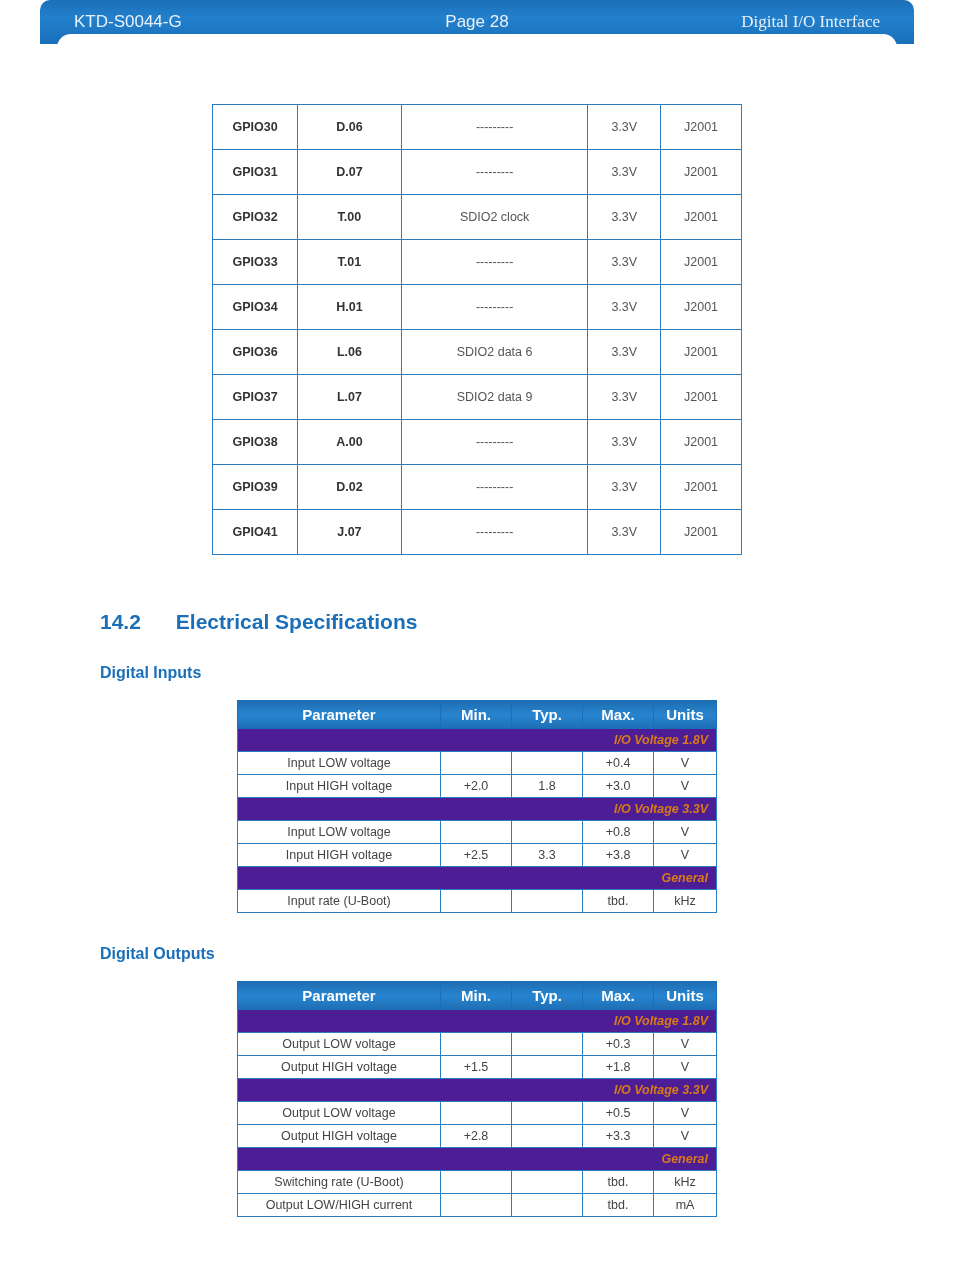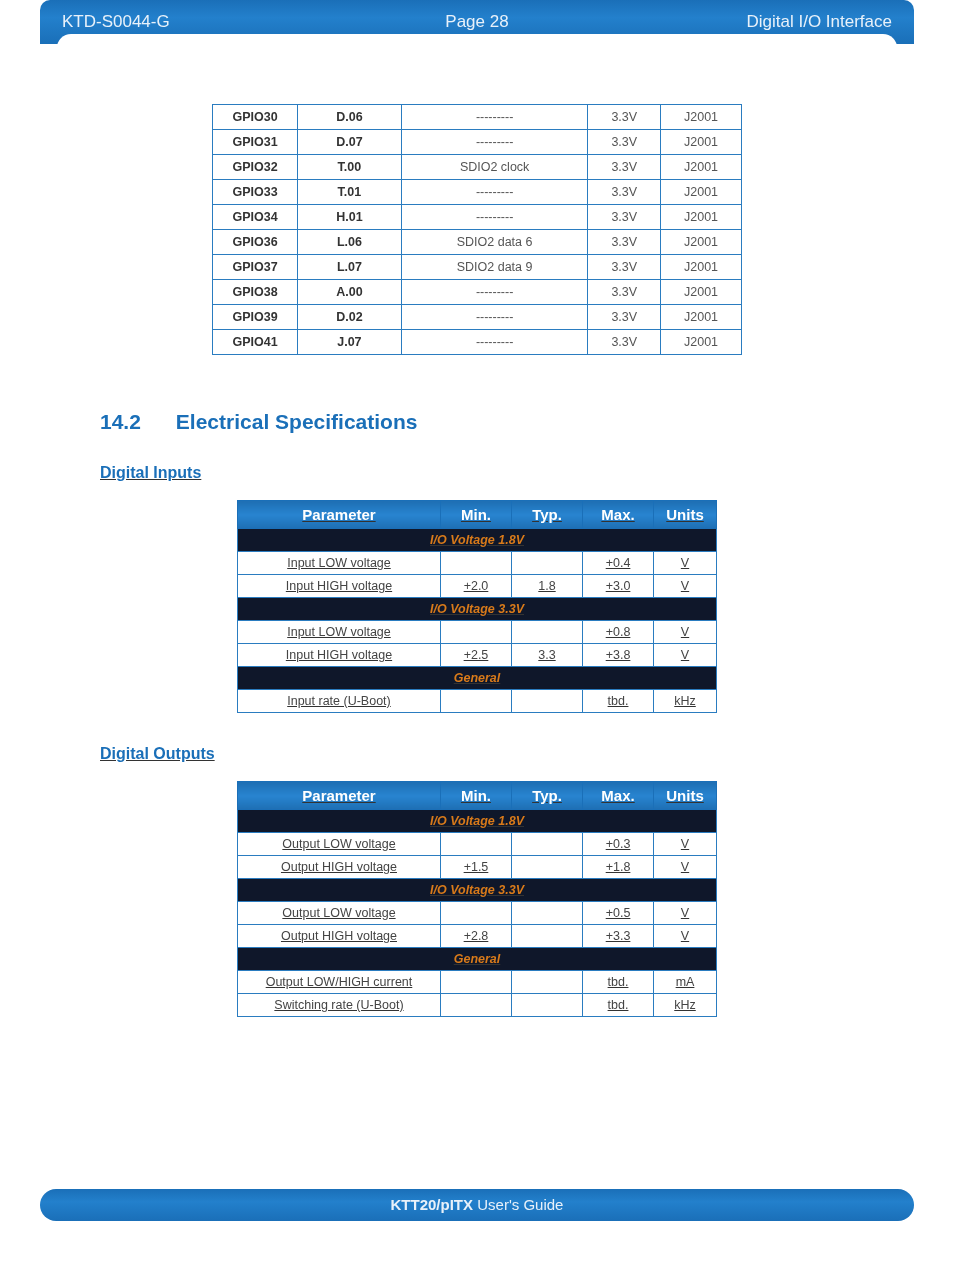--- a/index.html
+++ b/index.html
@@ -14,46 +14,46 @@
   .header-bar {
     position: relative;
     height: 44px;
     background: linear-gradient(to bottom, #1a6fb8 0%, #2380cc 40%, #1a6fb8 100%);
     border-top-left-radius: 10px;
     border-top-right-radius: 10px;
     margin: 0 40px;
     display: flex;
     align-items: center;
     justify-content: space-between;
-    padding: 0 22px;
+    padding: 0 34px;
     color: #e8f1fa;
     font-size: 17px;
     gap: 12px;
   }
   .header-bar .left  { font-style: normal; }
   .header-bar .mid   { position:absolute; left:50%; transform:translateX(-50%);}
-  .header-bar .right { text-align:left; }
+  .header-bar .right { text-align:left;font-family:Liberation Serif, serif; }
   .white-inset {
     position:absolute;
     bottom:-10px;
     left:50%;
     transform:translateX(-50%);
     width: 840px;
     height: 20px;
     background:#fff;
     border-top-left-radius: 14px;
     border-top-right-radius: 14px;
   }
   .content { padding: 60px 100px 40px 100px; }
   table { border-collapse: collapse; }
   
   .gpio-table { margin: 0 auto; width: 530px; }
   .gpio-table td {
     border: 1px solid #2a7cc0;
-    padding: 5px 10px;
+    padding: 15px 10px;
     text-align: center;
     font-size: 12.5px;
     color: #333;
   }
   .gpio-table td.c0 { font-weight: bold; width:82px; }
   .gpio-table td.c1 { font-weight: bold; width:100px; }
   .gpio-table td.c2 { width:180px; color:#555; }
   .gpio-table td.c3 { width:70px; color:#555; }
   .gpio-table td.c4 { width:78px; color:#555; }
   h2.section {
@@ -62,21 +62,21 @@
     font-weight:bold;
     margin: 55px 0 30px 0;
   }
   h2.section .num { display:inline-block; width:70px; }
   h3.sub {
     color:#1a6fb8;
     font-size:16px;
     font-weight:bold;
     margin: 0 0 18px 0;
   }
-  .spec-wrap { margin-bottom: 32px; text-decoration: underline; }
+  .spec-wrap { margin-bottom: 32px; }
   .spec-table {
     margin: 0 auto;
     width: 480px;
   }
   .spec-table th {
     background: linear-gradient(to bottom, #1e6fb4, #2884d0, #1e6fb4);
     color: #fff;
     font-weight: bold;
     font-size: 15px;
     padding: 5px 8px;
@@ -90,22 +90,22 @@
     border: 1px solid #2a7cc0;
     padding: 4px 8px;
     text-align: center;
     font-size: 12.5px;
     color:#444;
   }
   .spec-table td.group {
     color:#d87a1a;
     font-weight:bold;
     font-style:italic;
-    text-align:center;
-    background:#0f172a;
+    text-align:right;
+    background:#4c1d95;
   }
   .footer-bar {
     margin: 100px 40px 0 40px;
     height: 32px;
     background: linear-gradient(to bottom, #1a6fb8 0%, #2380cc 40%, #1a6fb8 100%);
     border-radius: 16px;
     color:#e8f1fa;
     text-align:center;
     line-height:32px;
     font-size:15px;
@@ -309,32 +309,32 @@
             <td>Output HIGH voltage</td>
             <td>+2.8</td>
             <td></td>
             <td>+3.3</td>
             <td>V</td>
           </tr>
           <tr>
             <td colspan="5" class="group">General</td>
           </tr>
           <tr>
+            <td>Switching rate (U-Boot)</td>
+            <td></td>
+            <td></td>
+            <td>tbd.</td>
+            <td>kHz</td>
+          </tr>
+          <tr>
             <td>Output LOW/HIGH current</td>
             <td></td>
             <td></td>
             <td>tbd.</td>
             <td>mA</td>
-          </tr>
-          <tr>
-            <td>Switching rate (U-Boot)</td>
-            <td></td>
-            <td></td>
-            <td>tbd.</td>
-            <td>kHz</td>
           </tr>
         </tbody>
     </table>
   </div>
 
 </div>
 
 <div class="footer-bar">
   <b>KTT20/pITX</b><span> User's Guide</span>
 </div>

